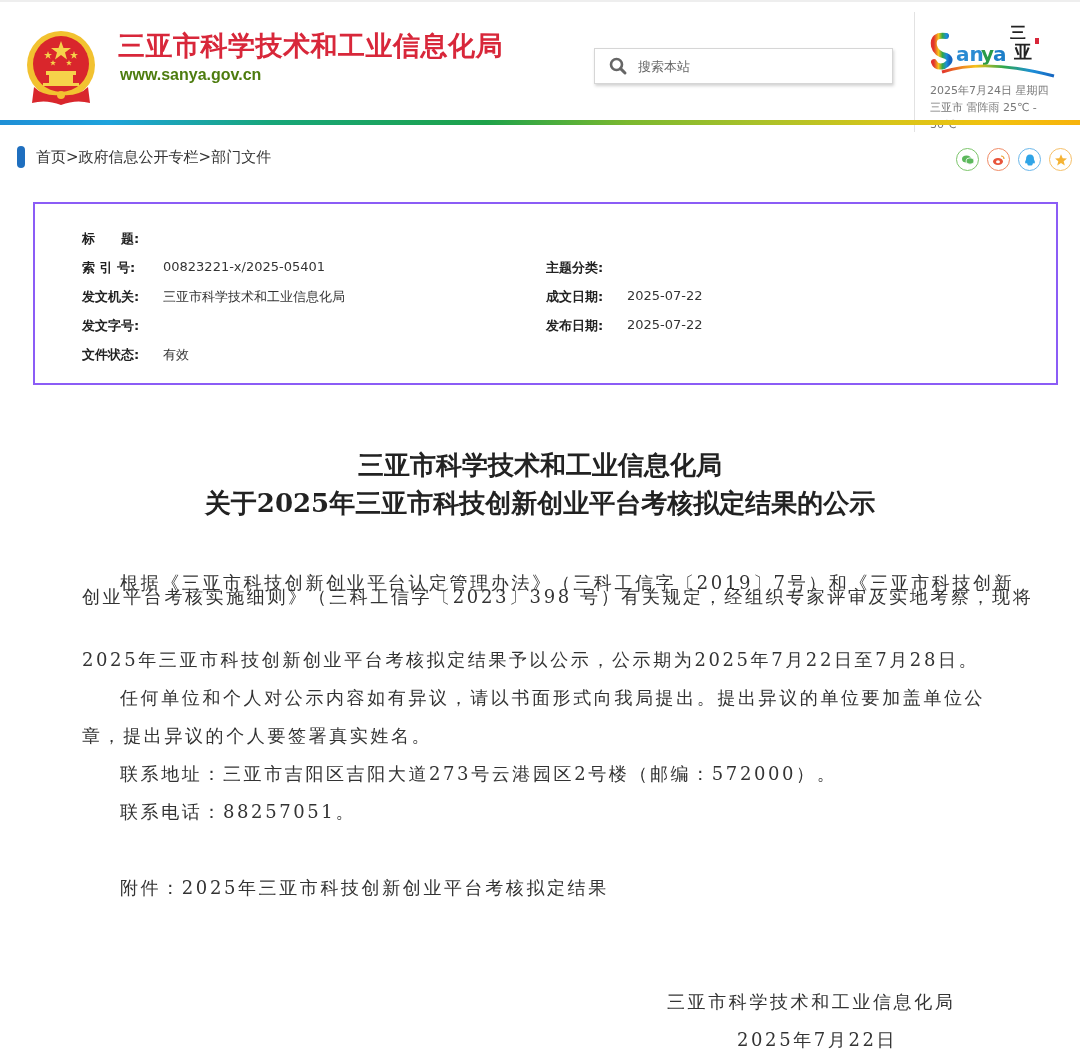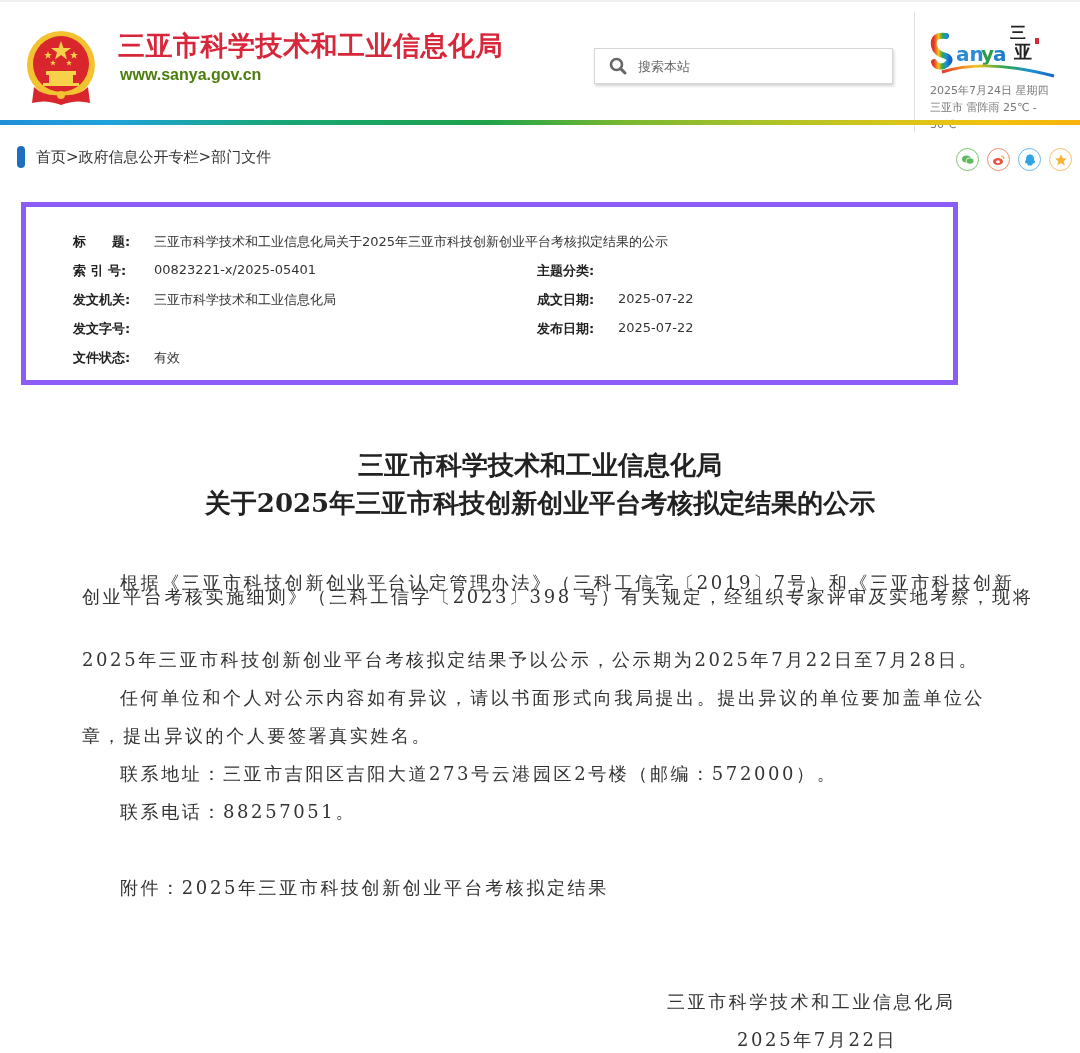--- a/index.html
+++ b/index.html
@@ -28,21 +28,21 @@
   .breadcrumb { position: absolute; left: 17px; top: 145px; height: 24px; display: flex; align-items: center; }
   .bc-marker { width: 8px; height: 22px; background: #1f6fbf; border-radius: 4px; margin-right: 11px; }
   .bc-text { font-size: 15px; color: #333; }
   .bc-link { color: #333; text-decoration: none; cursor: pointer; }
 
   .share { position: absolute; left: 956px; top: 148px; display: flex; gap: 8px; }
   .share-btn { width: 23px; height: 23px; border-radius: 50%; border: 1.5px solid; display: flex; align-items: center; justify-content: center; cursor: pointer; background: #fff; }
   .share-btn svg { width: 14px; height: 14px; }
 
   
-  .meta-box { position: absolute; left: 21px; top: 202px; width: 937px; height: 183px; border: 5px solid #8b5cf6; background: #fff; }
+  .meta-box { position: absolute; left: 33px; top: 202px; width: 1025px; height: 183px; border: 2px solid #8b5cf6; background: #fff; }
   .meta-label { position: absolute; font-weight: bold; color: #222; font-size: 13px; white-space: nowrap; }
   .meta-val { position: absolute; font-size: 13px; color: #333; white-space: nowrap; }
 
   
   .art-title { position: absolute; left: 0; width: 1080px; text-align: center; font-family: "DejaVu Serif", "Liberation Serif", serif; font-weight: bold; font-size: 26px; color: #222; }
   .line { position: absolute; font-family: "DejaVu Serif", "Liberation Serif", serif; font-size: 18px; color: #333; white-space: nowrap; letter-spacing: 2.6px; }
 </style>
 </head>
 <body>
 
@@ -129,21 +129,20 @@
   </div>
   <div class="share-btn" style="border-color:#f5c06a">
     <svg viewBox="0 0 14 14">
       <polygon points="7,1.2 8.7,5.2 13,5.4 9.7,8.2 10.8,12.5 7,10.1 3.2,12.5 4.3,8.2 1,5.4 5.3,5.2" fill="#f5b335"></polygon>
     </svg>
   </div>
 </div>
 
 <div class="meta-box">
   <div class="meta-label" style="left:47px; top:26px;">标　　题:</div>
-  <div class="meta-val" style="left:128px; top:26px;">三亚市科学技术和工业信息化局关于2025年三亚市科技创新创业平台考核拟定结果的公示</div>
 
   <div class="meta-label" style="left:47px; top:55px;">索 引 号:</div>
   <div class="meta-val" style="left:128px; top:55px;">00823221-x/2025-05401</div>
   <div class="meta-label" style="left:511px; top:55px;">主题分类:</div>
   <div class="meta-val" style="left:592px; top:55px;"></div>
 
   <div class="meta-label" style="left:47px; top:84px;">发文机关:</div>
   <div class="meta-val" style="left:128px; top:84px;">三亚市科学技术和工业信息化局</div>
   <div class="meta-label" style="left:511px; top:84px;">成文日期:</div>
   <div class="meta-val" style="left:592px; top:84px;">2025-07-22</div>

